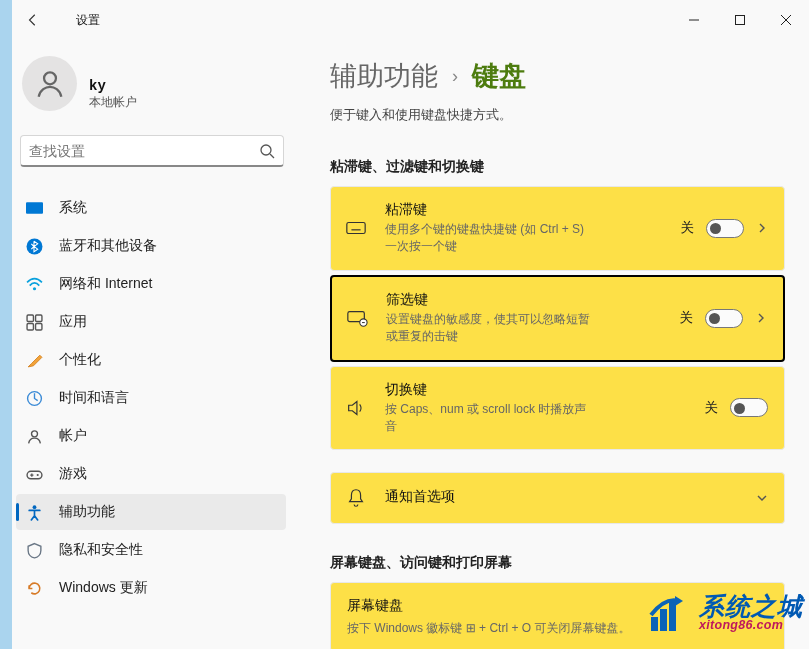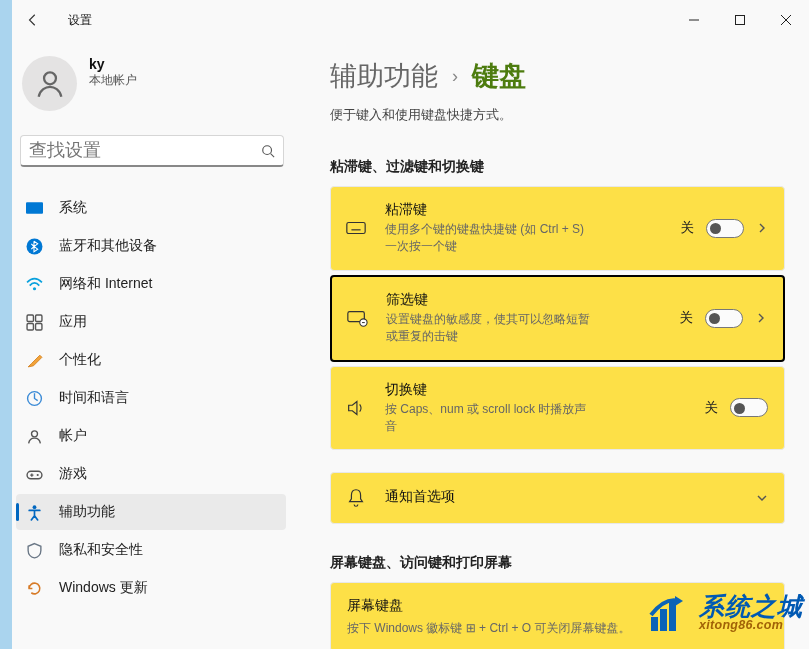--- a/index.html
+++ b/index.html
@@ -2,33 +2,33 @@
 <html><head>
 <meta charset="utf-8">
 <style>
 * { box-sizing: border-box; margin: 0; padding: 0; }
 body { width: 809px; height: 649px; font-family: "Microsoft YaHei", "Segoe UI", sans-serif; background: #f3f3f3; overflow: hidden; position: relative; }
 .window { width: 809px; height: 649px; background: #f9f9f9; display: flex; flex-direction: column; position: relative; }
 .shadowbar { position: absolute; left: 0; top: 0; width: 12px; height: 100%; background: linear-gradient(to right, #aad4ee, #aad4ee); z-index: 0; }
 .titlebar { height: 40px; display: flex; align-items: center; padding: 0 8px; position: relative; z-index: 2; bottom: -5px;}
 .titlebar .back { width: 30px; height: 30px; display: flex; align-items: center; justify-content: center; cursor: pointer; margin-left: 10px; }
 .titlebar .back svg { width: 14px; height: 14px; }
-.titlebar .wintitle { margin-left: 20px; font-size: 12px; color: #111; }
+.titlebar .wintitle { margin-left: 28px; font-size: 12px; color: #111; }
 .winctrl { position: absolute; right: 0; top: 0; display: flex; }
 .winctrl div { width: 46px; height: 30px; display: flex; align-items: center; justify-content: center; cursor: pointer; }
 .winctrl svg { width: 10px; height: 10px; }
 .body { flex: 1; display: flex; z-index: 1; }
 .sidebar { width: 300px; padding: 10px 4px 0 16px; display: flex; flex-direction: column; background: transparent; }
-.user { display: flex; align-items: flex-start; padding: 6px; margin-bottom: 18px; margin-top: 10px;}
+.user { display: flex; align-items: flex-end; padding: 6px; margin-bottom: 18px; margin-top: 10px; font-family: Liberation Mono, monospace;}
 .avatar { width: 55px; height: 55px; border-radius: 50%; background: #e4e3e3; display: flex; align-items: center; justify-content: center; margin-right: 12px; }
 .avatar svg { width: 34px; height: 34px; }
 .user .name { font-size: 14px; font-weight: 600; color: #111; }
 .user .sub { font-size: 12px; color: #555; }
 .search { display: flex; align-items: center; background: #fff; border: 1px solid #d6d6d6; border-bottom: 2px solid #888; border-radius: 4px; height: 32px; padding: 0 8px; margin: 0 12px 22px 4px; }
-.search input { flex: 1; border: none; outline: none; font-size: 18px; font-family: inherit; background: transparent; color:#555 }
+.search input { flex: 1; border: none; outline: none; font-size: 14px; font-family: inherit; background: transparent; color:#555 }
 .search .sicon { width: 16px; height: 16px; }
 .nav { display: flex; flex-direction: column; justify-content: space-between; }
 .nav-item { display: flex; align-items: center; height: 36px; padding: 0 10px; margin: 1px 10px 1px 0; border-radius: 4px; cursor: pointer; font-size: 14px; color: #222; position: relative; }
 .nav-item .icon { width: 17px; height: 17px; margin-right: 16px; display: flex; align-items: center; justify-content: center; }
 .nav-item.active { background: #eaeaea; }
 .nav-item.active::before { content: ""; position: absolute; left: 0px; top: 9px; height: 18px; width: 3px; background: #0067c0; border-radius: 2px; }
 .main { flex: 1; padding: 16px 24px 0 30px; overflow: hidden; }
 .breadcrumb { display: flex; align-items: center; font-size: 27px; margin-bottom: 12px; margin-top: 12px;}
 .breadcrumb .bc-parent { color: #666; }
 .breadcrumb .bc-sep { color: #888; margin: 0 14px; font-size: 18px; }
@@ -45,21 +45,21 @@
 .card .state { font-size: 13.5px; color: #222; }
 .toggle { width: 38px; height: 19px; border-radius: 10px; border: 1px solid #777; background: #fbfbfb; position: relative; }
 .toggle::after { content: ""; position: absolute; left: 3px; top: 3.2px; width: 11px; height: 11px; border-radius: 50%; background: #555; }
 .chev { width: 12px; height: 12px; color: #555; }
 .section-gap { height: 26px; }
 .section-card-desc { font-size: 12px; color: #666; margin-top: 3px; }
 .watermark { position: absolute; right: 6px; bottom: 16px; display: flex; align-items: center; gap: 6px; z-index: 5; }
 .watermark .logo { display:flex; align-items:flex-end; }
 .watermark .txt { display:flex; flex-direction:column; line-height:1;}
 .watermark .big { font-family: "SimHei","Microsoft YaHei"; font-size: 25px; font-style: italic; font-weight: 900; color: #0059b3; letter-spacing: 1px; }
-.watermark .small { font-family: Arial; font-size: 12.5px; font-style: italic; font-weight: 700; color: #a16207; letter-spacing: 0.3px; }
+.watermark .small { font-family: Arial; font-size: 12.5px; font-style: italic; font-weight: 700; color: #be185d; letter-spacing: 0.3px; }
 svg { display: block; }
 </style>
 </head>
 <body>
 
 <div class="window">
   <div class="shadowbar"></div>
 
   <div class="titlebar">
     <div class="back">

